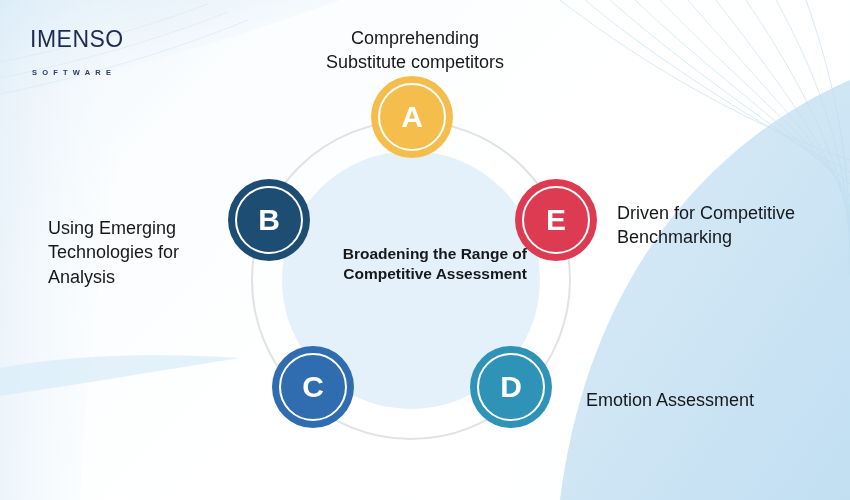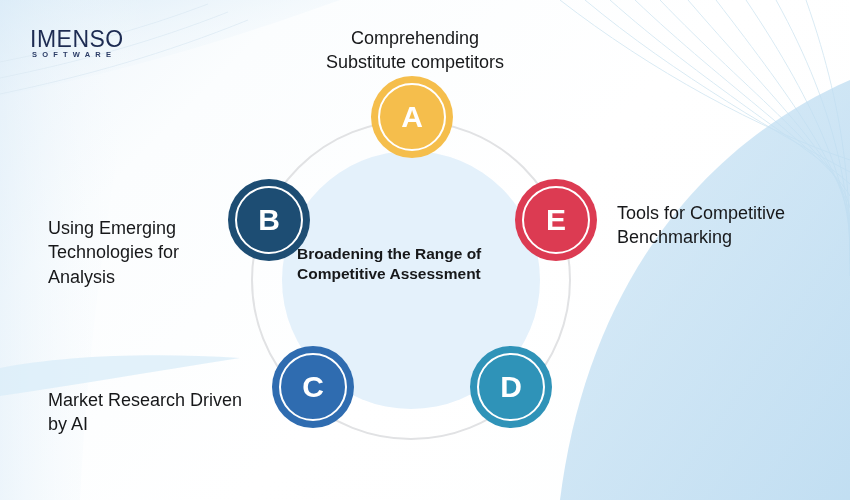--- a/index.html
+++ b/index.html
@@ -34,21 +34,21 @@
   }
   #logo .logo-main {
     display: block;
     font-size: 23px;
     font-weight: normal;
     letter-spacing: 0.5px;
     color: #1d2b52;
   }
   #logo .logo-sub {
     display: block;
-    margin-top: 0;
+    margin-top: 18px;
     margin-left: 2px;
     font-size: 7.5px;
     font-weight: bold;
     letter-spacing: 5.2px;
     color: #2b3c66;
   }
 
   
   #diagram {
     position: absolute;
@@ -76,21 +76,21 @@
     border-radius: 50%;
     background: #e4f1fb;
   }
 
   #center-title {
     position: absolute;
     left: 50%;
     top: 133px;
     transform: translateX(-50%);
     width: 230px;
-    text-align: left;
+    text-align: right;
     font-size: 15.5px;
     font-weight: bold;
     line-height: 1.32;
     color: #17181a;
   }
 
   
   .badge {
     position: absolute;
     width: 82px;
@@ -249,17 +249,17 @@
     </div>
 
     <div class="badge" id="badge-e" style="background:#dc3b52;">
       <span class="badge-inner-ring"></span>
       <span class="badge-letter">E</span>
     </div>
   </div>
 
   <div class="label" id="label-a">Comprehending Substitute competitors</div>
   <div class="label" id="label-b">Using Emerging Technologies for Analysis</div>
-  <div class="label" id="label-c">Market Research Driven by AI</div>
-  <div class="label" id="label-e">Tools for Competitive Benchmarking</div>
+  <div class="label" id="label-d">Emotion Assessment</div>
+  <div class="label" id="label-e">Driven for Competitive Benchmarking</div>
 
 
 </div>
 
 </body></html>

